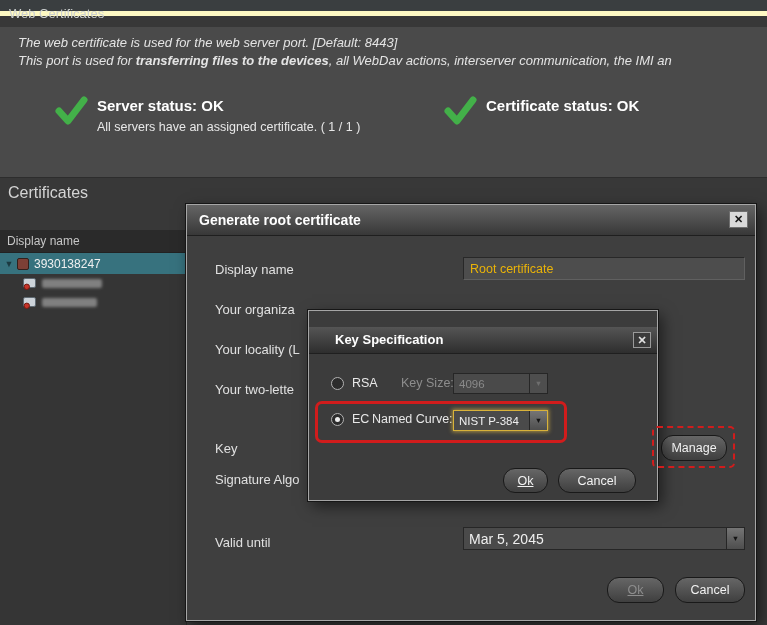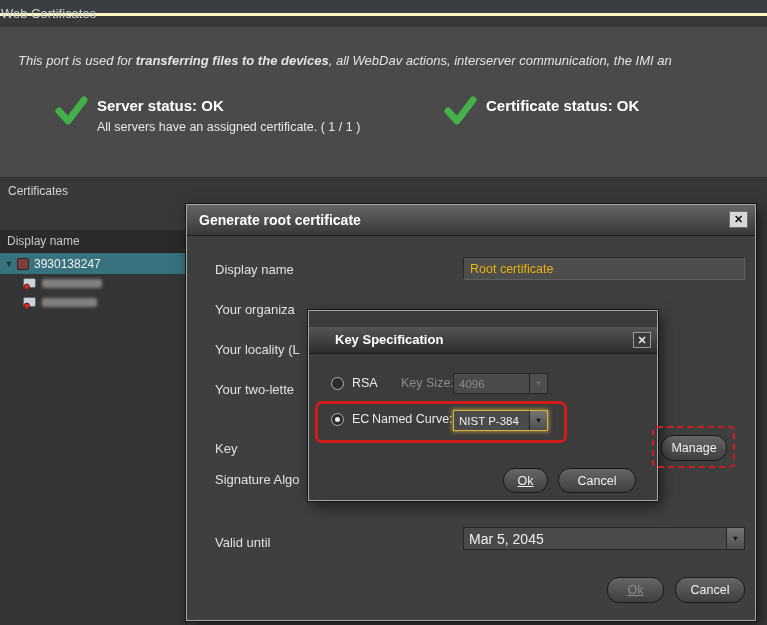--- a/index.html
+++ b/index.html
@@ -1,35 +1,35 @@
 <!DOCTYPE html>
 <html><head>
 <meta charset="utf-8">
 <style>
   html,body{margin:0;padding:0;}
   body{background:#222;font-family:"Liberation Sans",sans-serif;}
   .screen{position:relative;width:767px;height:625px;background:#383838;overflow:hidden;}
 
   
-  .app-header{position:absolute;left:0;top:0;width:100%;height:16px;background:#3a3e40;border-bottom:3px solid #fef9c3;color:#ccd0d0;font-size:13px;line-height:27px;padding-left:1px;box-sizing:border-box;}
+  .app-header{position:absolute;left:0;top:0;width:100%;height:16px;background:#3a3e40;border-bottom:5px solid #fef9c3;color:#ccd0d0;font-size:13px;line-height:27px;padding-left:9px;box-sizing:border-box;}
 
   
   .info-band{position:absolute;left:0;top:27px;width:100%;height:151px;background:#4a4a4a;border-bottom:1px solid #2d2d2d;box-sizing:border-box;}
   .info-line{position:absolute;left:18px;font-size:13px;font-style:italic;color:#e4e4e4;white-space:nowrap;}
   .l1{top:8px;}
   .l2{top:26px;}
   .status-block{position:absolute;top:68px;display:flex;align-items:flex-start;}
   .sb-server{left:55px;}
   .sb-cert{left:444px;}
   .check-icon{width:33px;height:31px;margin-right:9px;flex:none;}
   .status-title{font-size:15px;font-weight:bold;color:#ffffff;padding-top:2px;}
   .status-sub{font-size:12.5px;color:#e8e8e8;margin-top:6px;white-space:nowrap;}
 
   
-  .certificates-label{position:absolute;left:8px;top:184px;font-size:12px;color:#d4d4d4;}
+  .certificates-label{position:absolute;left:8px;top:184px;font-size:16px;color:#d4d4d4;}
   .tree-panel{position:absolute;left:0;top:230px;width:187px;height:395px;background:#353535;border-right:1px solid #272727;box-sizing:border-box;}
   .tree-header{height:22px;background:#2a2a2a;border-bottom:1px solid #222;color:#c6c6c6;font-size:12px;line-height:22px;padding-left:7px;}
   .tree-row{display:flex;align-items:center;font-size:12px;color:#f0f0f0;}
   .row-root{height:21px;background:#37727e;}
   .row-child{height:19px;padding-left:23px;}
   .expander{width:12px;text-align:center;font-size:9px;color:#1b3a41;margin-left:3px;flex:none;}
   .site-icon{width:12px;height:12px;background:#7d4036;border:1px solid #32201c;border-radius:2px;margin:0 5px 0 2px;flex:none;box-sizing:border-box;}
   .cert-icon{margin-right:6px;flex:none;}
   .redacted{width:60px;height:9px;background:#9a9a9a;opacity:.75;filter:blur(1.5px);border-radius:2px;}
 
@@ -68,20 +68,21 @@
   .manage-annotation{left:652px;top:426px;width:83px;height:42px;border:2px dashed #d11c1c;border-radius:5px;}
 </style>
 </head>
 <body>
 
 <div class="screen">
 
   <div class="app-header">Web Certificates</div>
 
   <div class="info-band">
+    <div class="info-line l1">The web certificate is used for the web server port. [Default: 8443]</div>
     <div class="info-line l2"><span>This port is used for </span><b>transferring files to the devices</b><span>, all WebDav actions, interserver communication, the IMI an</span></div>
 
     <div class="status-block sb-server">
       <svg class="check-icon" viewBox="0 0 33 31">
           <path d="M4 16 l9 10 L29 5" fill="none" stroke="#43b049" stroke-width="7" stroke-linecap="round" stroke-linejoin="round"></path>
         </svg>
       <div>
         <div class="status-title">Server status: OK</div>
         <div class="status-sub">All servers have an assigned certificate. ( 1 / 1 )</div>
       </div>

